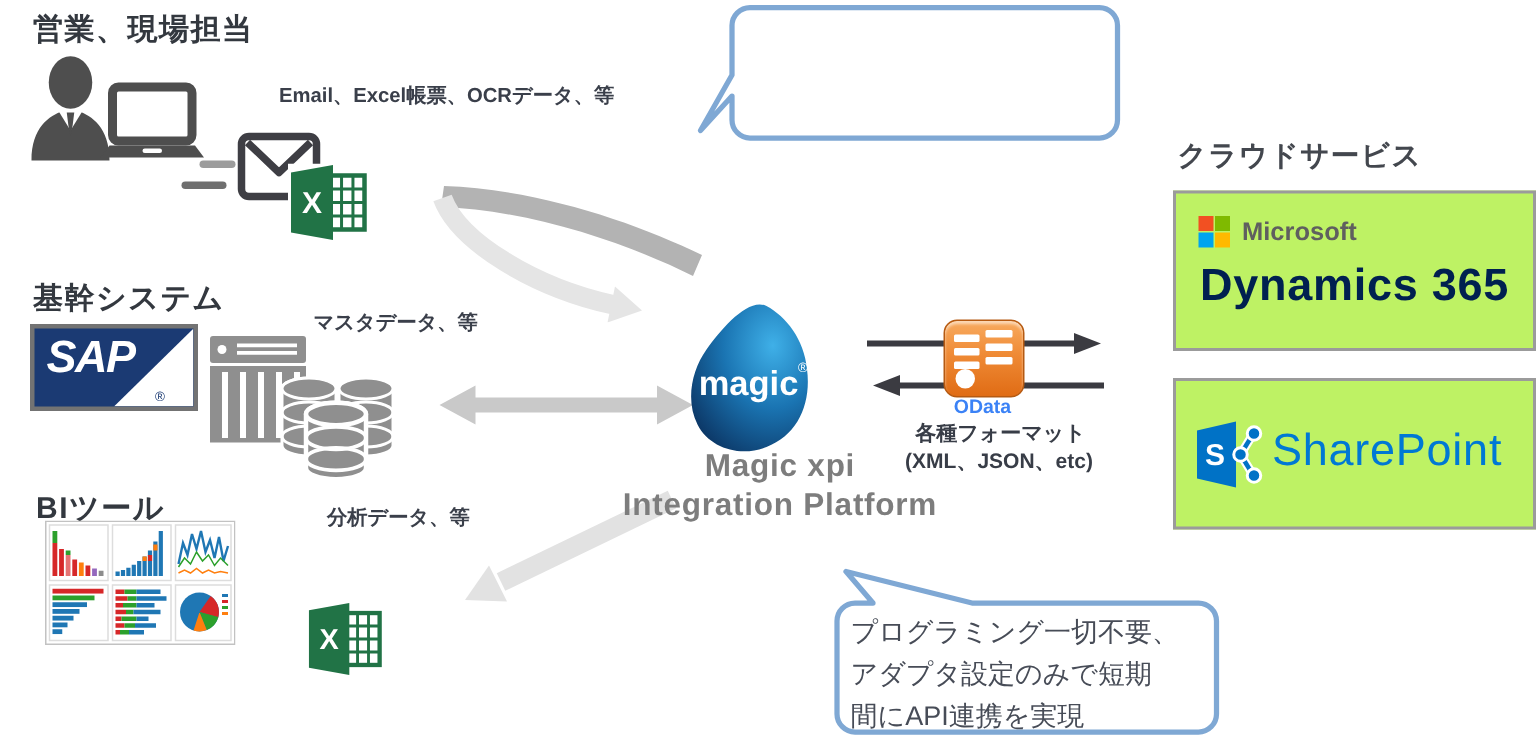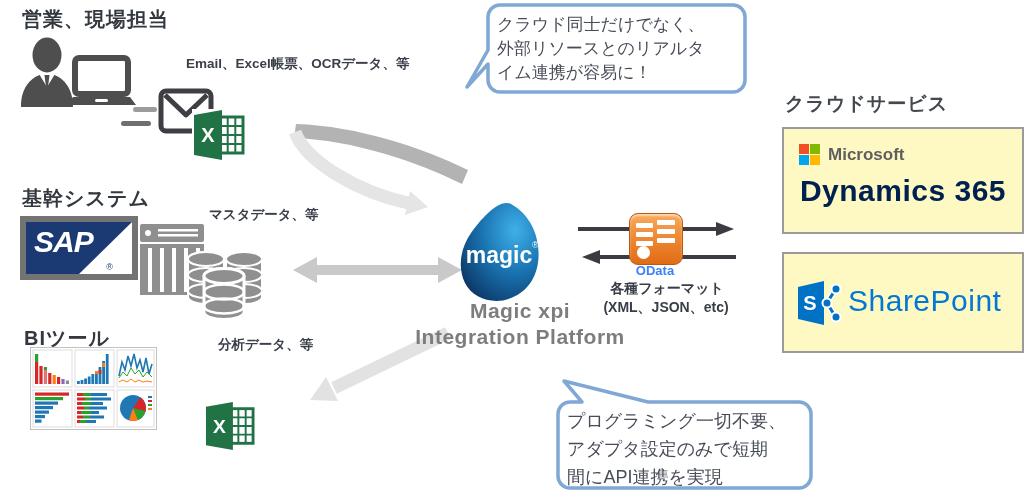--- a/index.html
+++ b/index.html
@@ -13,27 +13,27 @@
   .center-text{text-align:center;}
   
   .callout-text{font-size:17px;line-height:24px;color:#474c57;white-space:nowrap;}
   .callout-text-b{font-size:18px;line-height:28px;color:#474c57;white-space:nowrap;}
   
   .platform-name{font-weight:bold;color:#7d7d7d;font-size:21px;letter-spacing:.5px;white-space:nowrap;}
   
   .xchg-label{font-size:14px;font-weight:600;color:#383d47;white-space:nowrap;}
   .odata-label{font-size:13px;font-weight:bold;color:#3b82f6;}
   
-  .card{background:#fef9c3;border:2px solid #9b9b9b;}
+  .card{background:#bef264;border:2px solid #9b9b9b;}
   .ms-square{position:absolute;width:10px;height:10px;}
   .ms-word{font-size:17px;font-weight:600;color:#5f5f5f;}
   .dyn-name{font-size:30px;font-weight:bold;color:#002050;letter-spacing:.5px;}
   .sp-name{font-size:30px;color:#0078d4;letter-spacing:.5px;}
   
-  .sap-box{width:106px;height:52px;background:#1b3a73;border:6px solid #737373;overflow:hidden;}
+  .sap-box{width:106px;height:52px;background:#1b3a73;border:3px solid #737373;overflow:hidden;}
   .sap-tri{position:absolute;right:0;top:0;width:106px;height:52px;background:#ffffff;
            clip-path:polygon(100% 0,100% 100%,50% 100%);}
   .sap-text{position:absolute;left:8px;top:3px;color:#ffffff;font-weight:bold;font-style:italic;
             font-size:30px;letter-spacing:-1px;}
   .sap-reg{position:absolute;right:19px;bottom:2px;color:#1b3a73;font-size:9px;}
   
   .odata-box{width:52px;height:50px;border-radius:9px;border:1px solid #b55a12;
              background:linear-gradient(180deg,#f8ab60 0%,#ef8a35 45%,#e06c15 100%);
              box-shadow:inset 0 2px 2px rgba(255,255,255,.55);}
   .odata-bar{position:absolute;background:#ffffff;border-radius:1px;}
@@ -291,25 +291,20 @@
       <circle cx="33" cy="24" r="4.5" fill="#0072c6" stroke="#ffffff" stroke-width="2"></circle>
       <circle cx="42" cy="10" r="4.5" fill="#0072c6" stroke="#ffffff" stroke-width="2"></circle>
       <circle cx="42" cy="38" r="4.5" fill="#0072c6" stroke="#ffffff" stroke-width="2"></circle>
     </svg>
     <div class="abs sp-name" style="left:64px;top:30px;">SharePoint</div>
   </div>
 
   <svg class="abs" style="left:450px;top:0;" width="300" height="100" viewBox="0 0 300 100">
     <path d="M 50 5 H 283 A 12 12 0 0 1 295 17 V 80 A 12 12 0 0 1 283 92 H 50 A 12 12 0 0 1 38 80 V 64 L 17 87 L 38 50 V 17 A 12 12 0 0 1 50 5 Z" fill="#ffffff" stroke="#7fa8d4" stroke-width="3.5" stroke-linejoin="round"></path>
   </svg>
-  <div class="abs callout-text" style="left:497px;top:13px;width:240px;">
-    <div>クラウド同士だけでなく、</div>
-    <div>外部リソースとのリアルタ</div>
-    <div>イム連携が容易に！</div>
-  </div>
 
   <svg class="abs" style="left:548px;top:374px;" width="272" height="122" viewBox="0 0 272 122">
     <path d="M 34 28 L 16 7 L 100 28 H 251 A 12 12 0 0 1 263 40 V 102 A 12 12 0 0 1 251 114 H 22 A 12 12 0 0 1 10 102 V 40 A 12 12 0 0 1 22 28 Z" fill="#ffffff" stroke="#7fa8d4" stroke-width="3.5" stroke-linejoin="round"></path>
   </svg>
   <div class="abs callout-text-b" style="left:567px;top:407px;width:245px;">
     <div>プログラミング一切不要、</div>
     <div>アダプタ設定のみで短期</div>
     <div>間にAPI連携を実現</div>
   </div>
 

